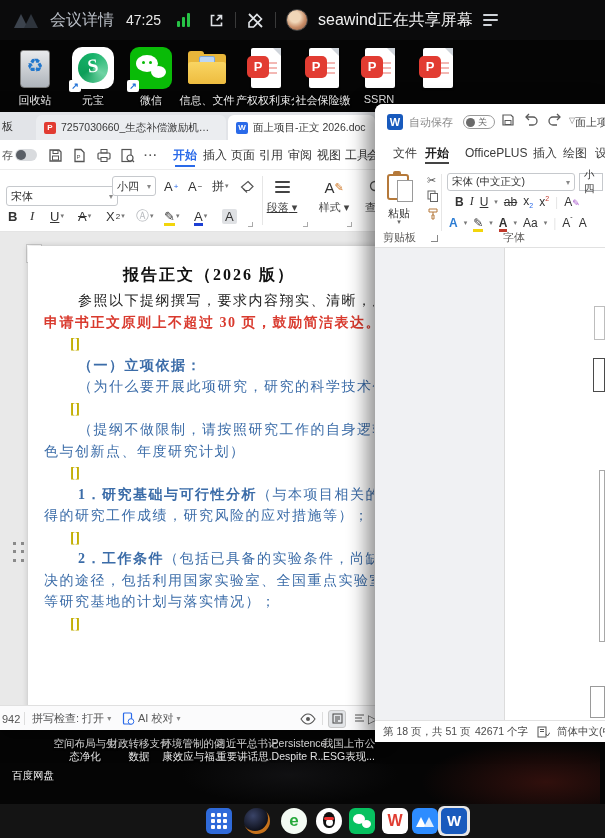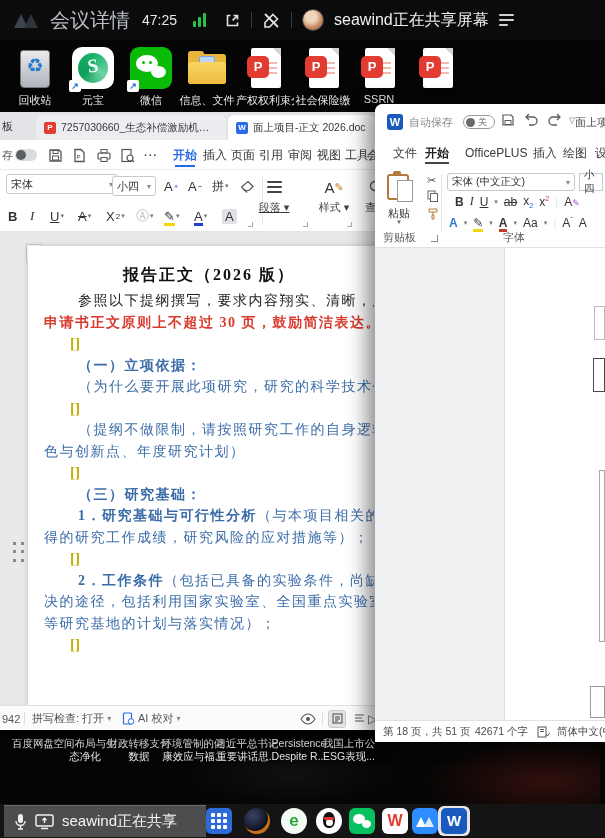--- a/index.html
+++ b/index.html
@@ -9,21 +9,21 @@
     font-family:"Liberation Sans", sans-serif; background:#050505;
   }
 
   
   #meeting-bar { position:absolute; left:0; top:0; width:605px; height:40px; background:#0b0b0c;
     display:flex; align-items:center; gap:10px; padding-left:14px; }
   .tm-logo { width:26px; height:16px; position:relative; }
   .tm-logo i { position:absolute; bottom:0; width:0; height:0; border-style:solid; }
   .tm-logo .t1 { left:0; border-width:0 7px 14px 7px; border-color:transparent transparent #3c434d transparent; }
   .tm-logo .t2 { left:10px; border-width:0 7px 14px 7px; border-color:transparent transparent #2e343c transparent; }
-  .mb-text { color:#b9bec6; font-size:20px; }
+  .mb-text { color:#b9bec6; font-size:16px; }
   .mb-timer { color:#e8e8e8; font-size:14px; margin-left:2px; }
   .sig { display:flex; align-items:flex-end; gap:2px; height:14px; margin-left:6px; }
   .sig i { display:block; width:3px; background:#27c346; border-radius:1px; }
   .sig .s1{height:6px;} .sig .s2{height:10px;} .sig .s3{height:14px;}
   .mb-ic { color:#dfe2e6; display:flex; align-items:center; }
   .mb-sep { width:1px; height:16px; background:#3a3a3a; }
   .avatar { width:22px; height:22px; border-radius:50%;
     background:radial-gradient(circle at 40% 35%, #f0d6b8 0 30%, #c78b66 60%, #7e5640); border:1px solid #444; }
   .mb-share { color:#f0f0f0; font-size:16px; }
   .mb-menu { display:flex; flex-direction:column; gap:3px; width:15px; }
@@ -336,21 +336,21 @@
           <div class="l l1"></div>
           <div class="l l2"></div>
           <div class="l l3"></div>
           <div class="red">P</div>
         </div>
         <div class="dicon-label"></div>
       </div>
     </div>
 
   <div id="desk-labels">
-      <div class="dlabel" style="left: 0px;">
+      <div class="dlabel" style="left: 0px; margin-top: 32px;">
         <div>百度网盘</div>
       </div>
       <div class="dlabel" style="left: 52px;">
         <div>空间布局与生</div>
         <div>态净化</div>
       </div>
       <div class="dlabel" style="left: 106px;">
         <div>财政转移支付</div>
         <div>数据</div>
       </div>
@@ -432,21 +432,21 @@
           <div class="wps-menu-item" style="left: 231px;">页面</div>
           <div class="wps-menu-item" style="left: 259px;">引用</div>
           <div class="wps-menu-item" style="left: 288px;">审阅</div>
           <div class="wps-menu-item" style="left: 317px;">视图</div>
           <div class="wps-menu-item" style="left: 345px;">工具</div>
           <div class="wps-menu-item" style="left: 367px;">会员</div>
         </div>
     </div>
 
     <div id="wps-toolbar">
-      <div class="selbox" style="left:6px; top:4px; width:112px;text-align:right;">
+      <div class="selbox" style="left:6px; top:16px; width:112px;text-align:right;">
         <span>宋体</span>
           <span class="car">▾</span>
       </div>
       <div class="selbox" style="left:112px; top:6px; width:44px;">
         <span>小四</span>
           <span class="car">▾</span>
       </div>
       <div class="tbtn" style="left:164px; top:6px;">A<sup style="font-size:8px;color:#2a6ae9;">+</sup></div>
       <div class="tbtn" style="left:188px; top:6px;">A<sup style="font-size:8px;">−</sup></div>
       <div class="tbtn" style="left:212px; top:6px; font-size:12px;">
@@ -478,21 +478,21 @@
         </div>
       <div class="tbtn" style="left:194px; top:36px;">
           <span class="ubar blue">A</span>
           <span class="car">▾</span>
         </div>
       <div class="tbtn" style="left:222px; top:36px;">
           <span class="boxa">A</span>
         </div>
 
       <div class="vline" style="left:262px;"></div>
-      <div class="tgroup" style="left:252px;text-decoration:underline;">
+      <div class="tgroup" style="left:260px;text-decoration:underline;">
         <div class="gicon">
             <span class="bars">
               <i></i>
               <i></i>
               <i></i>
             </span>
           </div>
         <div class="glabel"><span>段落</span> ▾</div>
       </div>
       <div class="tgroup" style="left:312px;">
@@ -519,21 +519,20 @@
           <div class="dline title">报告正文（2026 版）</div>
           <div class="dline black ind">参照以下提纲撰写，要求内容翔实、清晰，层次分</div>
           <div class="dline red">申请书正文原则上不超过 30 页，鼓励简洁表达。请勿</div>
           <div class="dline brline"><span class="bracket">[]</span></div>
           <div class="dline blue bold ind">（一）立项依据：</div>
           <div class="dline blue ind">（为什么要开展此项研究，研究的科学技术价值</div>
           <div class="dline brline"><span class="bracket">[]</span></div>
           <div class="dline blue ind">（提纲不做限制，请按照研究工作的自身逻辑撰</div>
           <div class="dline blue">色与创新点、年度研究计划）</div>
           <div class="dline brline"><span class="bracket">[]</span></div>
-          <div class="dline blue bold ind">（三）研究基础：</div>
           <div class="dline blue ind"><b>1．研究基础与可行性分析</b>（与本项目相关的研究</div>
           <div class="dline blue">得的研究工作成绩，研究风险的应对措施等）；</div>
           <div class="dline brline"><span class="bracket">[]</span></div>
           <div class="dline blue ind"><b>2．工作条件</b>（包括已具备的实验条件，尚缺少的</div>
           <div class="dline blue">决的途径，包括利用国家实验室、全国重点实验室和</div>
           <div class="dline blue">等研究基地的计划与落实情况）；</div>
           <div class="dline brline"><span class="bracket">[]</span></div>
         </div>
       <div class="drag-handle">
           <i></i>
@@ -705,31 +704,20 @@
             <path d="M3 3.5h4M3 5.5h4M9 8l1.5 2L13 6.5" fill="none" stroke="#555"></path>
           </svg>
       </div>
       <div class="wsb" style="left:182px;">
           <span>简体中文(中国</span>
         </div>
     </div>
   </div>
 
   <div id="taskbar">
-    <div id="share-pill">
-      <svg width="13" height="18" viewBox="0 0 13 18">
-          <rect x="4" y="1" width="5" height="9" rx="2.5" fill="#f0f0f0"></rect>
-          <path d="M2 8a4.5 4.5 0 0 0 9 0M6.5 12.5v3M4 16h5" fill="none" stroke="#f0f0f0" stroke-width="1.4"></path>
-        </svg>
-      <svg width="19" height="16" viewBox="0 0 19 16">
-          <rect x="1" y="1" width="17" height="11" rx="1.5" fill="none" stroke="#f0f0f0" stroke-width="1.5"></rect>
-          <path d="M9.5 9V4.5M7.5 6.2l2-2 2 2M6 14.5h7" fill="none" stroke="#f0f0f0" stroke-width="1.4"></path>
-        </svg>
-      <span>seawind正在共享</span>
-    </div>
     <div class="tb-hl"></div>
     <div id="tb-icons">
         <div class="tb-icon" style="left: 206px;">
           <div class="tik-grid">
             <i></i>
             <i></i>
             <i></i>
             <i></i>
             <i></i>
             <i></i>

